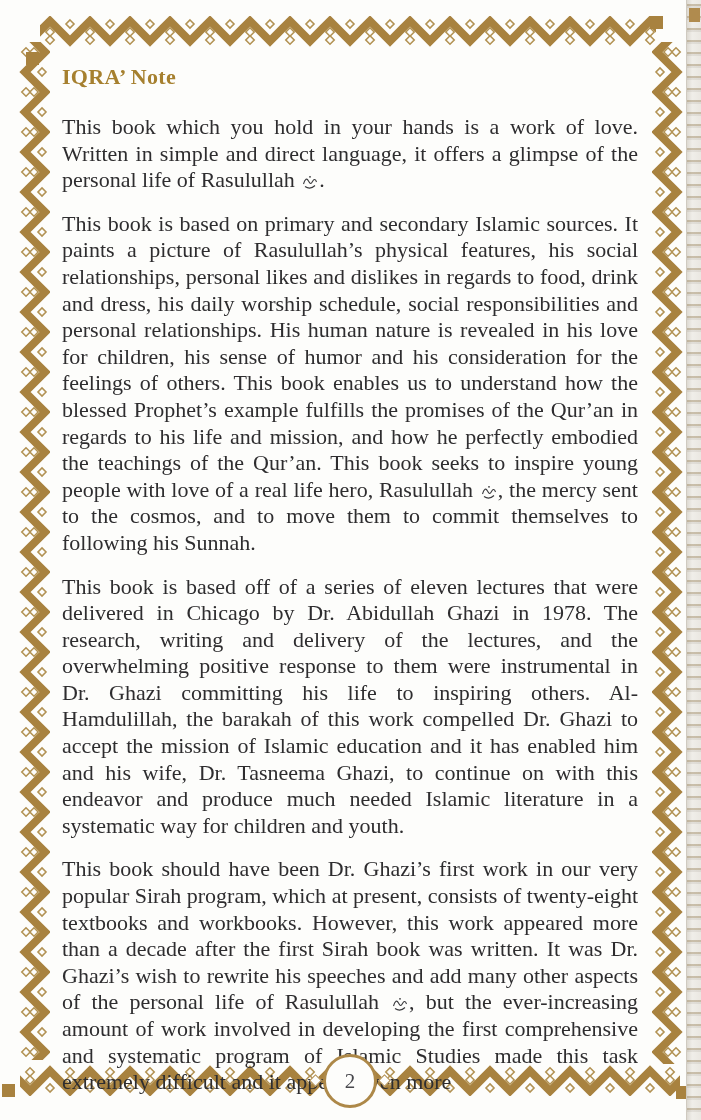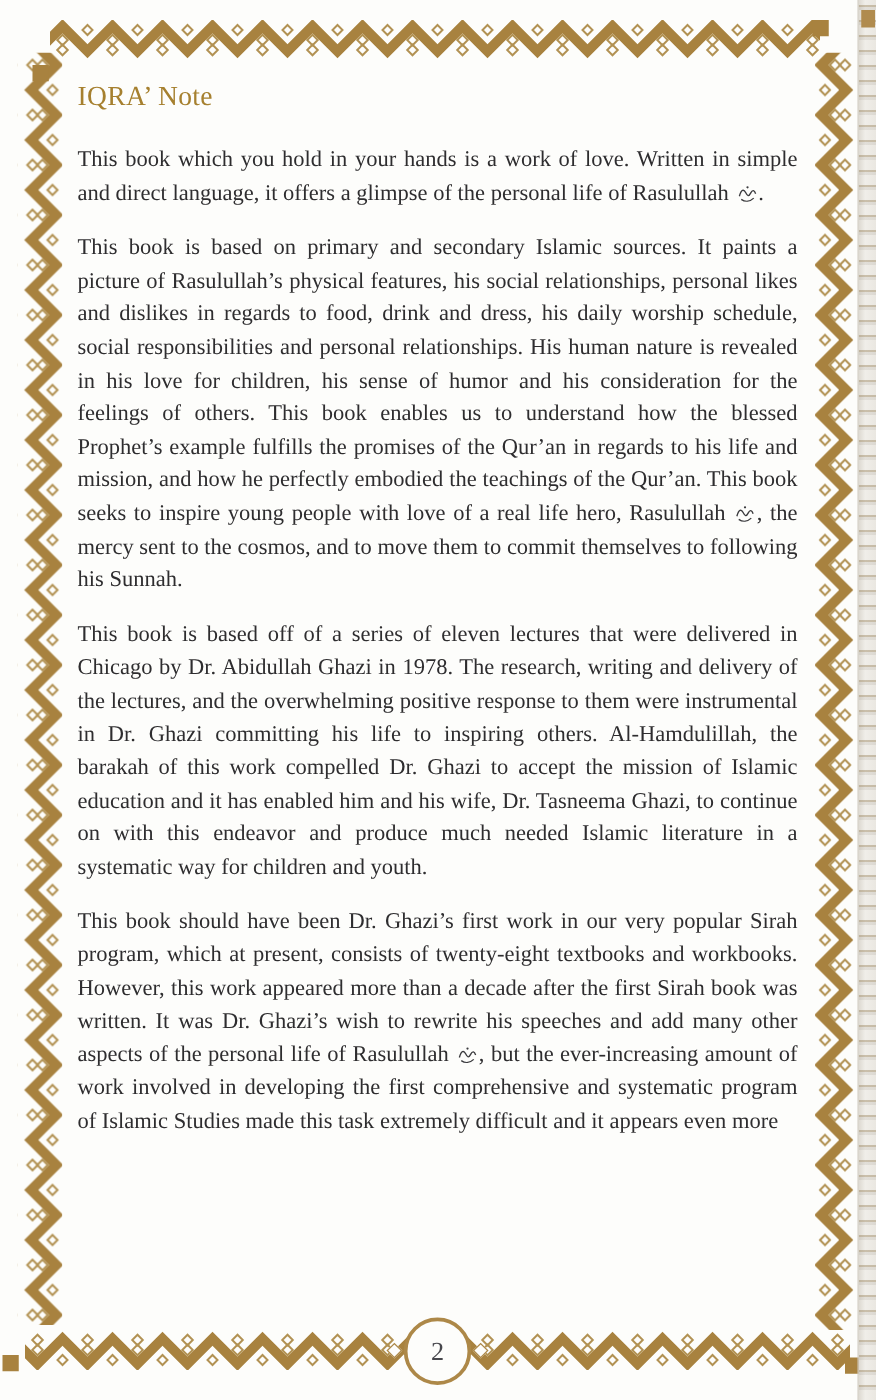--- a/index.html
+++ b/index.html
@@ -27,26 +27,26 @@
   .corner-bl { left: 2px;   top: 1084px; }
   .corner-br { left: 676px; top: 1086px; }
 
   
   .content {
     position: absolute; left: 62px; top: 64px; width: 576px;
     color: #2e2d2f;
   }
   .page-title {
     margin: 0 0 24px 0;
-    font-size: 22px; font-weight: normal;
+    font-size: 22px; font-weight: bold;
     color: #a6802f; letter-spacing: 0.3px;
   }
   .content p {
     margin: 0 0 17px 0;
-    font-size: 18px; line-height: 26.6px;
+    font-size: 22px; line-height: 26.6px;
     text-align: justify;
   }
   .sas {
     display: inline-block; width: 16px; height: 14px;
     vertical-align: -2px; margin: 0 1px 0 2px;
   }
   .sas svg { display: block; }
 
   
   .pagenum-circle {

